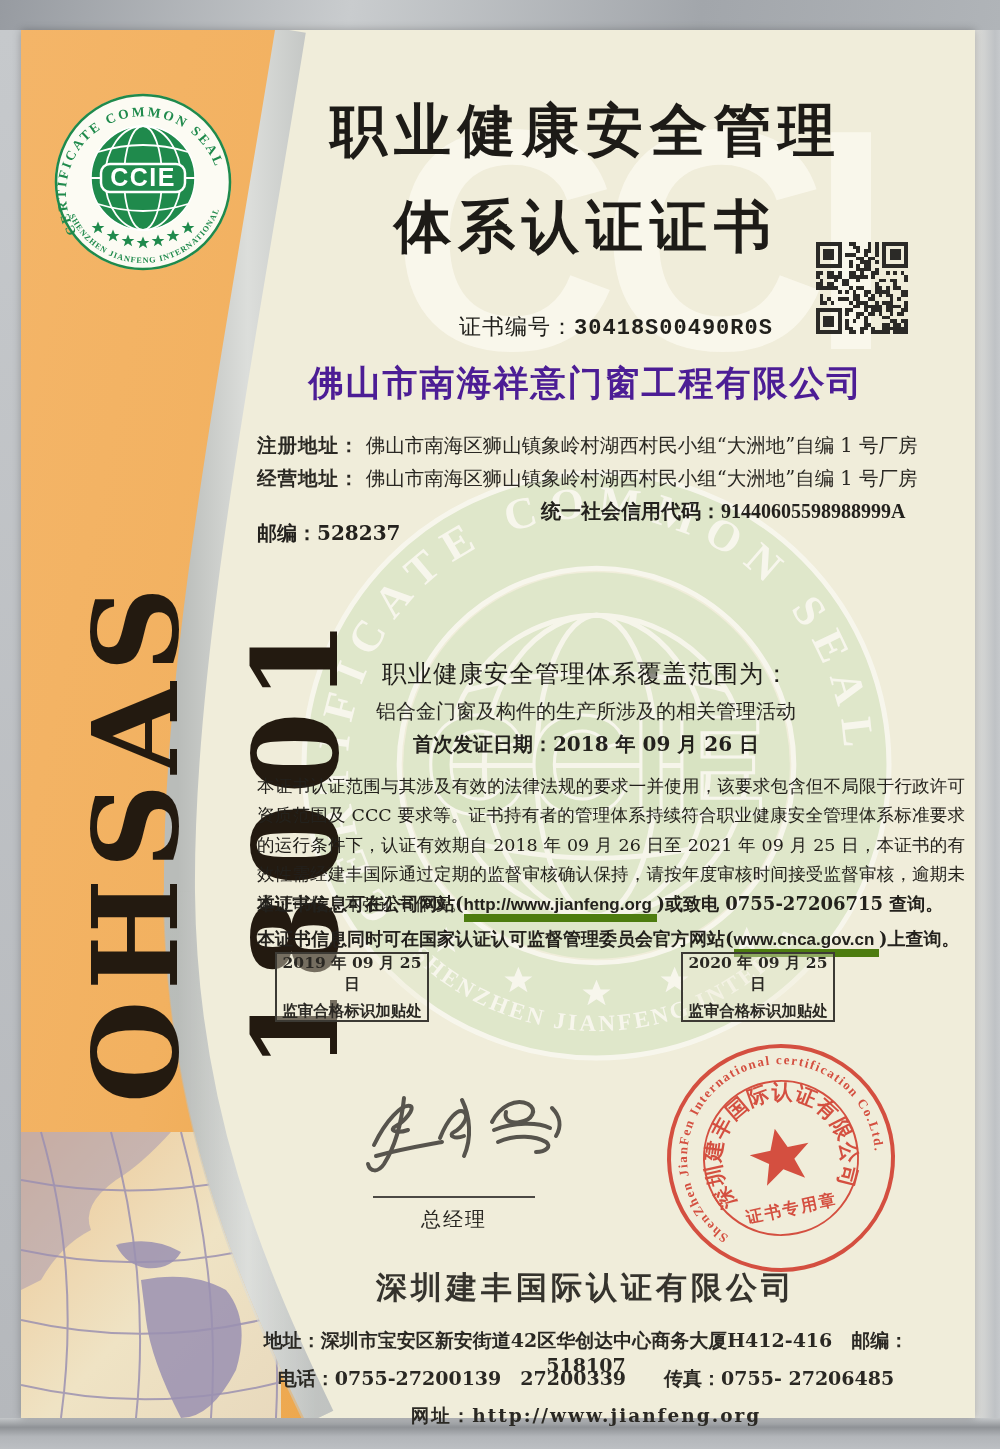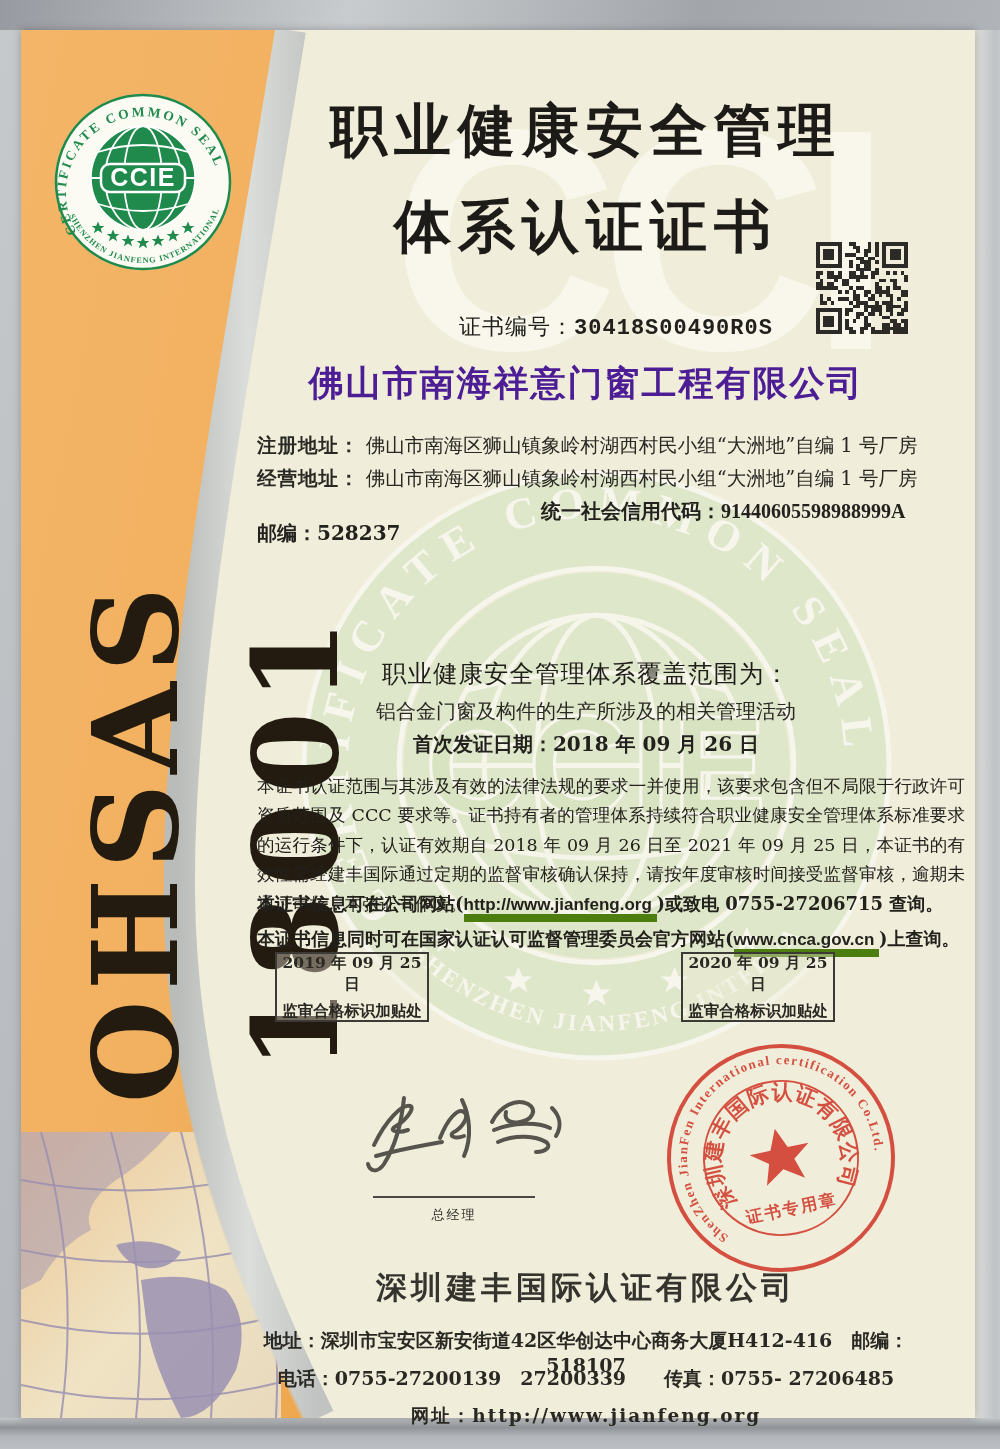--- a/index.html
+++ b/index.html
@@ -51,21 +51,21 @@
   .terms{left:236px;top:742px;width:708px;font-size:17.5px;line-height:29.4px;
     color:#23211c;text-align:justify;}
   .qline{left:236px;top:862px;width:712px;font-size:18px;font-weight:600;color:#23211c;}
   .qline2{top:897px;}
   .qline .lnk{border-bottom:8px solid #4d7c0f;padding-bottom:0px;font-family:"Liberation Sans",sans-serif;font-weight:bold;font-size:17px;}
   .audit-box{top:922px;width:150px;height:66px;border:2px solid #3c3a34;
     display:flex;flex-direction:column;justify-content:center;gap:6px;text-align:center;
     font-size:15.5px;font-weight:600;color:#2a2823;background:rgba(240,237,218,.4);}
   .audit-box .d{letter-spacing:0px;}
   .sig-line{left:352px;top:1166px;width:162px;border-top:2.5px solid #4c4944;}
-  .sig-title{left:352px;top:1176px;width:162px;font-size:13px;color:#2a2823;letter-spacing:2px;}
+  .sig-title{left:352px;top:1176px;width:162px;font-size:20px;color:#2a2823;letter-spacing:2px;}
   .issuer-name{left:205px;top:1237px;width:720px;font-size:31px;font-weight:bold;
     letter-spacing:4px;color:#35332d;font-family:"DejaVu Sans","Liberation Sans",sans-serif;}
   .issuer-line{left:205px;top:1298px;width:720px;font-size:19px;font-weight:600;color:#2a2823;}
   .issuer-phone{top:1336px;}
   .issuer-web{top:1373px;letter-spacing:2px;font-size:18.5px;}
 
   .ohsas{
     left:-385px;top:730px;width:1000px;height:160px;
     transform:rotate(-90deg);
     font-size:118px;font-weight:bold;letter-spacing:10px;

